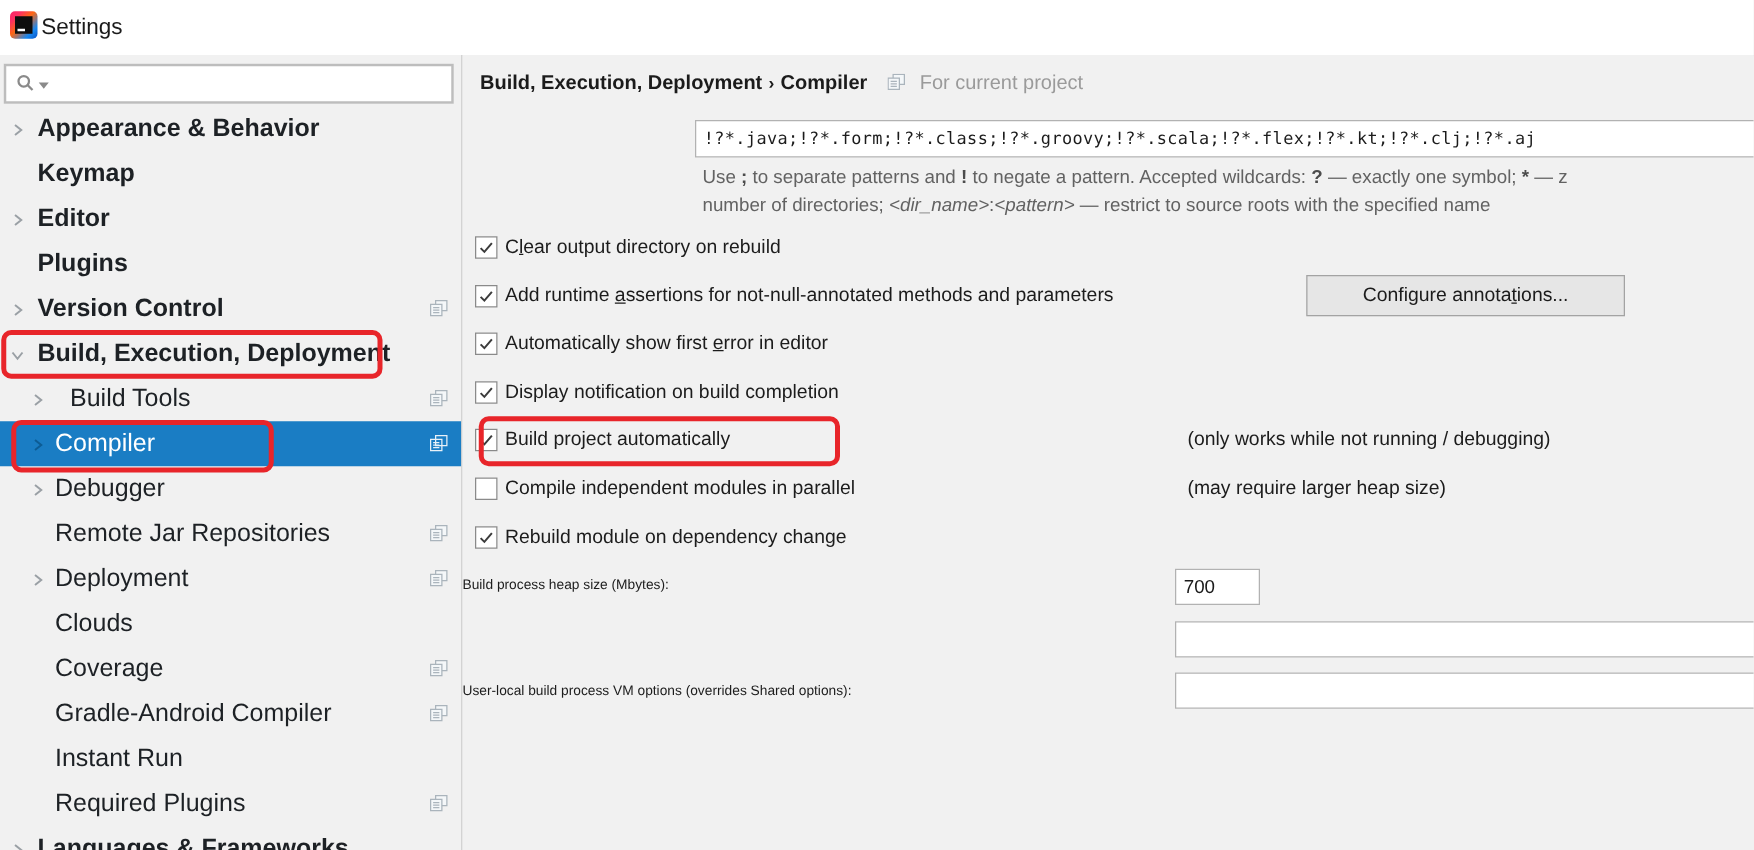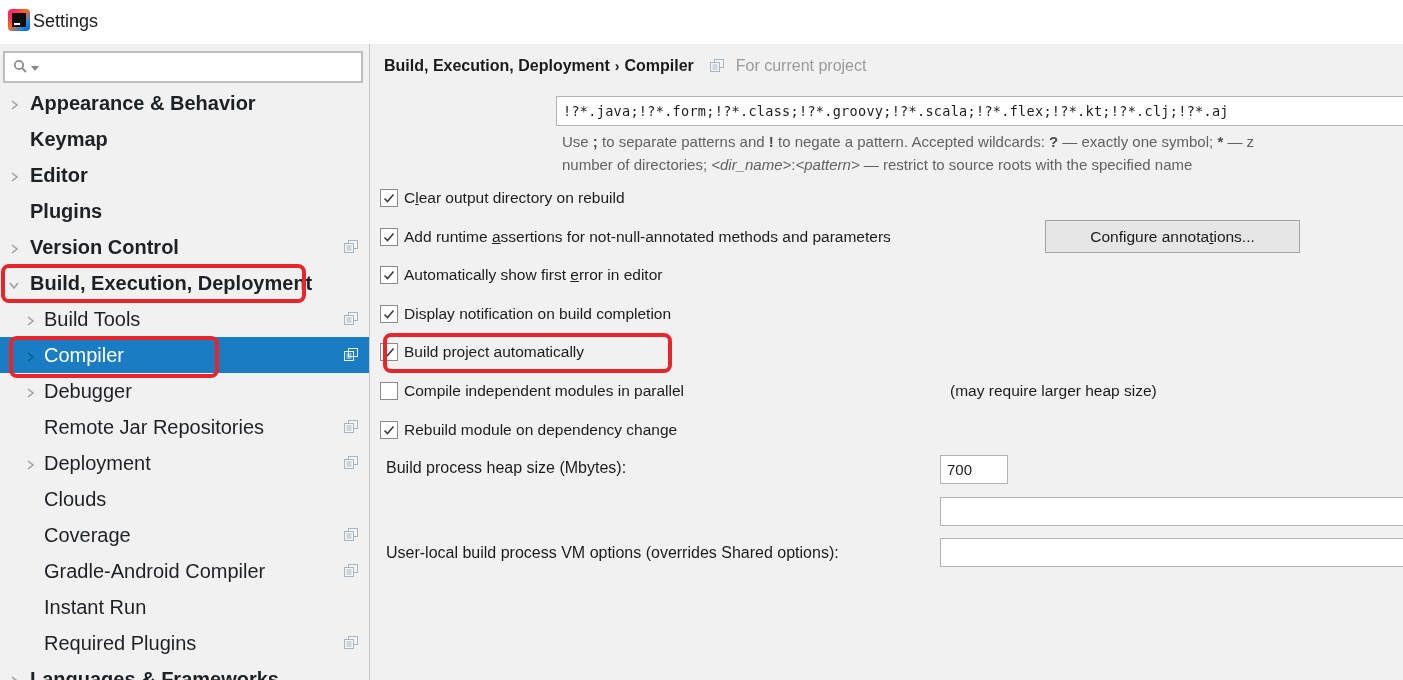--- a/index.html
+++ b/index.html
@@ -45,21 +45,21 @@
   .help{position:absolute;left:192px;font-size:15px;color:#626262;height:23px;line-height:23px;white-space:nowrap;}
   .help b{font-weight:bold;color:#4c4c4c;}
   .help i{font-style:italic;}
   .cbrow{position:absolute;left:10px;width:1011px;height:36px;}
   .cb{position:absolute;left:0;top:9px;width:16px;height:16px;background:#fff;border:1px solid #8a8a8a;box-sizing:content-box;}
   .cb svg{position:absolute;left:2px;top:3px;}
   .cblabel{position:absolute;left:24px;top:0;height:36px;line-height:36px;font-size:15.5px;white-space:nowrap;}
   .comment{position:absolute;left:570px;top:0;height:36px;line-height:36px;font-size:15.5px;color:#1c1c1c;white-space:nowrap;}
   .btn{position:absolute;left:665px;top:1px;width:255px;height:33px;background:#e6e6e6;border:1px solid #a3a3a3;
     box-sizing:border-box;text-align:center;line-height:31px;font-size:15.5px;color:#1b1b1b;cursor:default;}
-  .frow-label{position:absolute;left:16px;height:36px;line-height:36px;font-size:16px;white-space:nowrap;}
+  .frow-label{position:absolute;left:0;height:36px;line-height:36px;font-size:11px;white-space:nowrap;}
   
   .anno{position:absolute;border:4px solid var(--red,#e8252a);border-radius:8px;box-sizing:border-box;pointer-events:none;}
   u{text-decoration:underline;}
 </style>
 </head>
 <body>
 
 <div class="titlebar">
   <span class="logo">
       <span class="core"></span>
@@ -110,21 +110,21 @@
       <div class="trow" style="top: 180px;">
         <span class="chev" style="left: 8px;"><svg width="12" height="12" viewBox="0 0 12 12">
             <path d="M2 4 L6 9 L10 4" fill="none" stroke="#9aa0a5" stroke-width="1.6"></path>
           </svg></span>
         <span class="tlabel bold" style="left: 30px;">Build, Execution, Deployment</span>
       </div>
       <div class="trow" style="top: 216px;">
         <span class="chev" style="left: 24px;"><svg width="12" height="12" viewBox="0 0 12 12">
             <path d="M4 2 L9 6 L4 10" fill="none" stroke="#9aa0a5" stroke-width="1.6"></path>
           </svg></span>
-        <span class="tlabel" style="left: 44px; text-align: right;">Build Tools</span>
+        <span class="tlabel" style="left: 56px; text-align: right;">Build Tools</span>
         <span class="picon"><svg width="15" height="14" viewBox="0 0 15 14">
      <rect x="4.5" y="0.5" width="9" height="8" fill="#f4f7f9" stroke="#aab4bc"></rect>
      <rect x="0.5" y="3.5" width="9" height="9" fill="#f4f7f9" stroke="#aab4bc"></rect>
      <path d="M2.5 6h5M2.5 8h5M2.5 10h5" stroke="#aab4bc" stroke-width="1" fill="none"></path>
    </svg></span>
       </div>
       <div class="trow sel" style="top: 252px;">
         <span class="chev" style="left: 24px;"><svg width="12" height="12" viewBox="0 0 12 12">
             <path d="M4 2 L9 6 L4 10" fill="none" stroke="#0d5c94" stroke-width="1.6"></path>
           </svg></span>
@@ -249,20 +249,21 @@
         </span>
         <span class="cblabel">Display notification on build completion</span>
       </div>
       <div class="cbrow" style="top: 290px;">
         <span class="cb">
           <svg width="12" height="11" viewBox="0 0 12 11">
             <path d="M1.5 5.5 L4.5 8.5 L10.5 1.5" fill="none" stroke="#3c3c3c" stroke-width="1.6"></path>
           </svg>
         </span>
         <span class="cblabel">Build project automatically</span>
+        <span class="comment">(only works while not running / debugging)</span>
       </div>
       <div class="cbrow" style="top: 329px;">
         <span class="cb"></span>
         <span class="cblabel">Compile independent modules in parallel</span>
         <span class="comment">(may require larger heap size)</span>
       </div>
       <div class="cbrow" style="top: 368px;">
         <span class="cb">
           <svg width="12" height="11" viewBox="0 0 12 11">
             <path d="M1.5 5.5 L4.5 8.5 L10.5 1.5" fill="none" stroke="#3c3c3c" stroke-width="1.6"></path>

